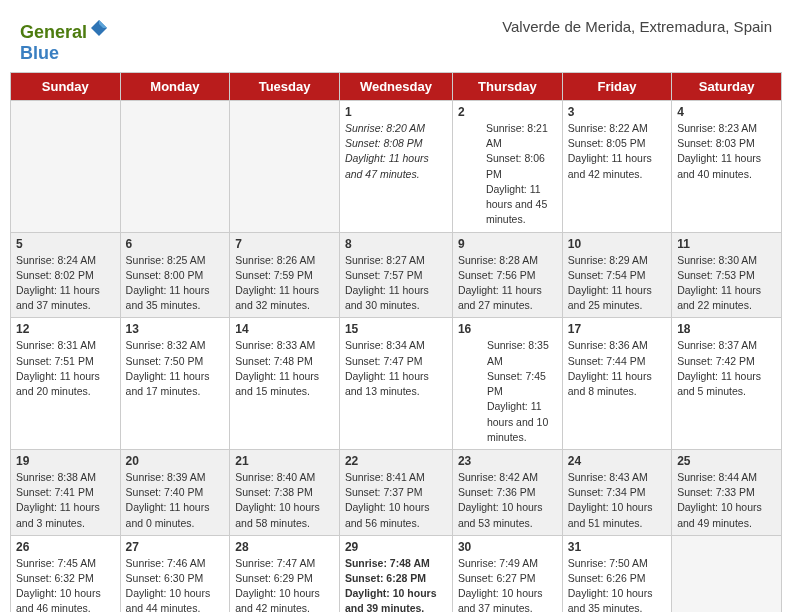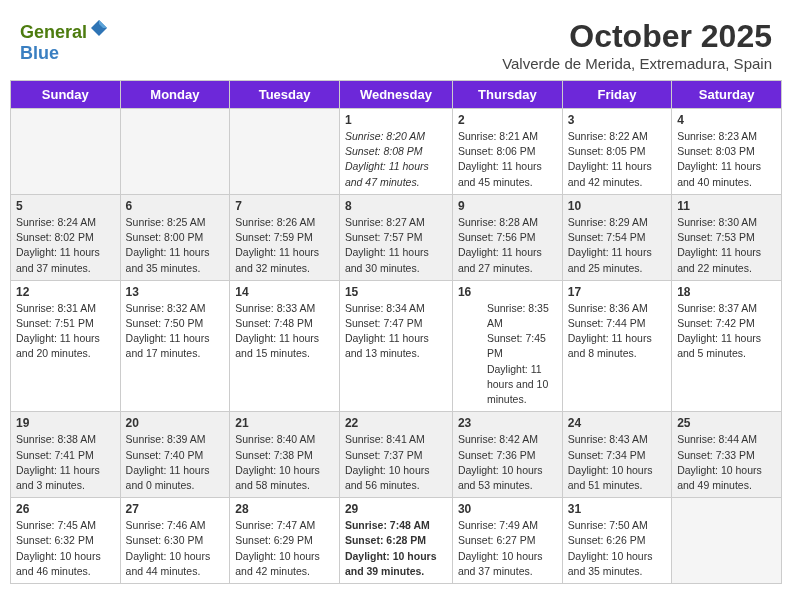--- a/index.html
+++ b/index.html
@@ -46,21 +46,21 @@
     .location-title {
       font-size: 15px;
       color: #444;
     }
     .calendar {
       width: 100%;
       border-collapse: collapse;
       margin-top: 4px;
     }
     .calendar th {
-      background: #6d28d9;
+      background: #b91c1c;
       color: #fff;
       text-align: center;
       padding: 6px 20px;
       font-size: 13px;
       border: 1px solid #ccc;
     }
     .calendar td {
       border: 1px solid #ccc;
       vertical-align: top;
       padding: 4px 5px;
@@ -94,21 +94,20 @@
     <div>
       <span class="logo-text-general">General</span><svg class="logo-icon" viewBox="0 0 20 20">
           <polygon points="10,2 18,10 10,18 2,10" fill="#2e74b5"></polygon>
           <polygon points="10,2 18,10 14,10 10,6" fill="#5ba3d9"></polygon>
         </svg>
       <br>
       <span class="logo-text-blue">Blue</span>
     </div>
   </div>
   <div class="title-block">
-    <div class="month-title">October 2025</div>
     <div class="location-title">Valverde de Merida, Extremadura, Spain</div>
   </div>
 </div>
 
 <table class="calendar">
   <thead>
     <tr>
     <th>Sunday</th>
         <th>Monday</th>
         <th>Tuesday</th>
@@ -124,21 +123,21 @@
         <td class="empty"></td>
         <td class="empty"></td>
         <td>
           <div class="day-number">1</div>
           <div class="day-info" style="white-space: pre-line; font-style: italic;">Sunrise: 8:20 AM
 Sunset: 8:08 PM
 Daylight: 11 hours and 47 minutes.</div>
         </td>
         <td>
           <div class="day-number">2</div>
-          <div class="day-info" style="white-space: pre-line;">Sunrise: 8:21 AM
+          <div class="day-info" style="white-space: pre-line; margin-left: 28px;">Sunrise: 8:21 AM
 Sunset: 8:06 PM
 Daylight: 11 hours and 45 minutes.</div>
         </td>
         <td>
           <div class="day-number">3</div>
           <div class="day-info" style="white-space: pre-line;">Sunrise: 8:22 AM
 Sunset: 8:05 PM
 Daylight: 11 hours and 42 minutes.</div>
         </td>
         <td>

